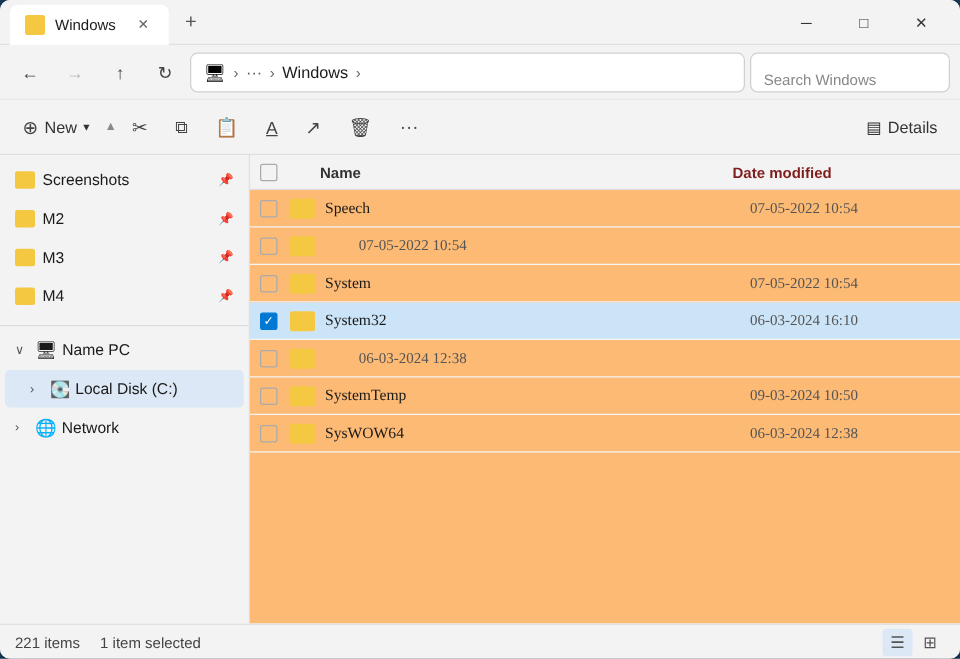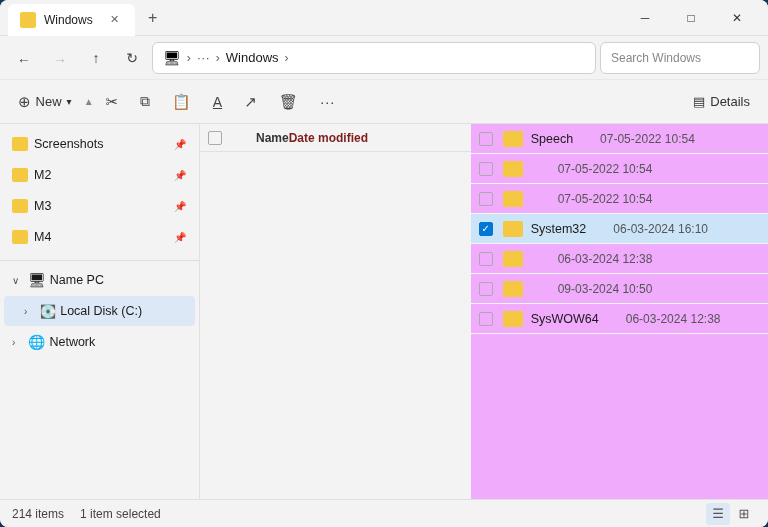--- a/index.html
+++ b/index.html
@@ -143,21 +143,21 @@
       color: #555;
       cursor: pointer;
     }
     .search-box {
       width: 160px;
       height: 32px;
       background: #ffffff;
       border: 1px solid #d0d0d0;
       border-radius: 6px;
       display: flex;
-      align-items: center;
+      align-items: flex-end;
       padding: 2px 10px;
       color: #888;
       font-size: 12px;
       cursor: text;
     }
 
     
     .toolbar {
       display: flex;
       align-items: center;
@@ -243,39 +243,40 @@
       color: #1a1a1a;
     }
     .sidebar-tree-item.selected { background: #dce8f5; }
     .expand-arrow { font-size: 10px; color: #555; width: 12px; }
 
     
     .file-list {
       flex: 1;
       overflow: hidden;
       display: flex;
-      flex-direction: row;
+      flex-direction: column;
     }
     .file-list-header {
       display: flex;
       align-items: center;
       height: 28px;
       background: #f3f3f3;
       border-bottom: 1px solid #e0e0e0;
       padding: 0 8px;
     }
     .col-check { width: 24px; flex-shrink: 0; }
     .col-name { flex: 1; font-size: 12px; color: #333; font-weight: 600; padding-left: 24px; }
     .col-date { width: 160px; font-size: 12px; color: #7f1d1d; font-weight: 600; flex-shrink: 0; }
     .col-scroll-placeholder { width: 14px; }
 
     .file-list-body {
       flex: 1;
       overflow-y: scroll;
-      background: #f0abfc;
+      background: #fdba74;
+      font-family: Liberation Serif, serif;
     }
     .file-list-body::-webkit-scrollbar { width: 8px; }
     .file-list-body::-webkit-scrollbar-track { background: #f0f0f0; }
     .file-list-body::-webkit-scrollbar-thumb { background: #c0c0c0; border-radius: 4px; }
 
     .file-row {
       display: flex;
       align-items: center;
       height: 30px;
       padding: 0 8px;
@@ -505,20 +506,21 @@
             </div>
           <div class="file-icon"></div>
           <span class="file-date">07-05-2022 10:54</span>
         </div>
 
         <div class="file-row">
           <div class="file-check">
               <div class="checkbox-empty"></div>
             </div>
           <div class="file-icon"></div>
+          <span class="file-name">System</span>
           <span class="file-date">07-05-2022 10:54</span>
         </div>
 
         <div class="file-row selected">
           <div class="file-check">
             <div class="checkbox">
                 <span class="check-mark">✓</span>
               </div>
           </div>
           <div class="file-icon"></div>
@@ -533,38 +535,39 @@
             </div>
           <div class="file-icon"></div>
           <span class="file-date">06-03-2024 12:38</span>
         </div>
 
         <div class="file-row">
           <div class="file-check">
               <div class="checkbox-empty"></div>
             </div>
           <div class="file-icon"></div>
+          <span class="file-name">SystemTemp</span>
           <span class="file-date">09-03-2024 10:50</span>
         </div>
 
         <div class="file-row">
           <div class="file-check">
               <div class="checkbox-empty"></div>
             </div>
           <div class="file-icon"></div>
           <span class="file-name">SysWOW64</span>
           <span class="file-date">06-03-2024 12:38</span>
         </div>
 
       </div>
     </div>
   </div>
 
   <div class="status-bar">
-    <span>214 items</span>
+    <span>221 items</span>
     <span>1 item selected</span>
     <div class="status-spacer"></div>
     <div class="view-btns">
       <div class="view-btn active">☰</div>
       <div class="view-btn">⊞</div>
     </div>
   </div>
 
 </div>
 

